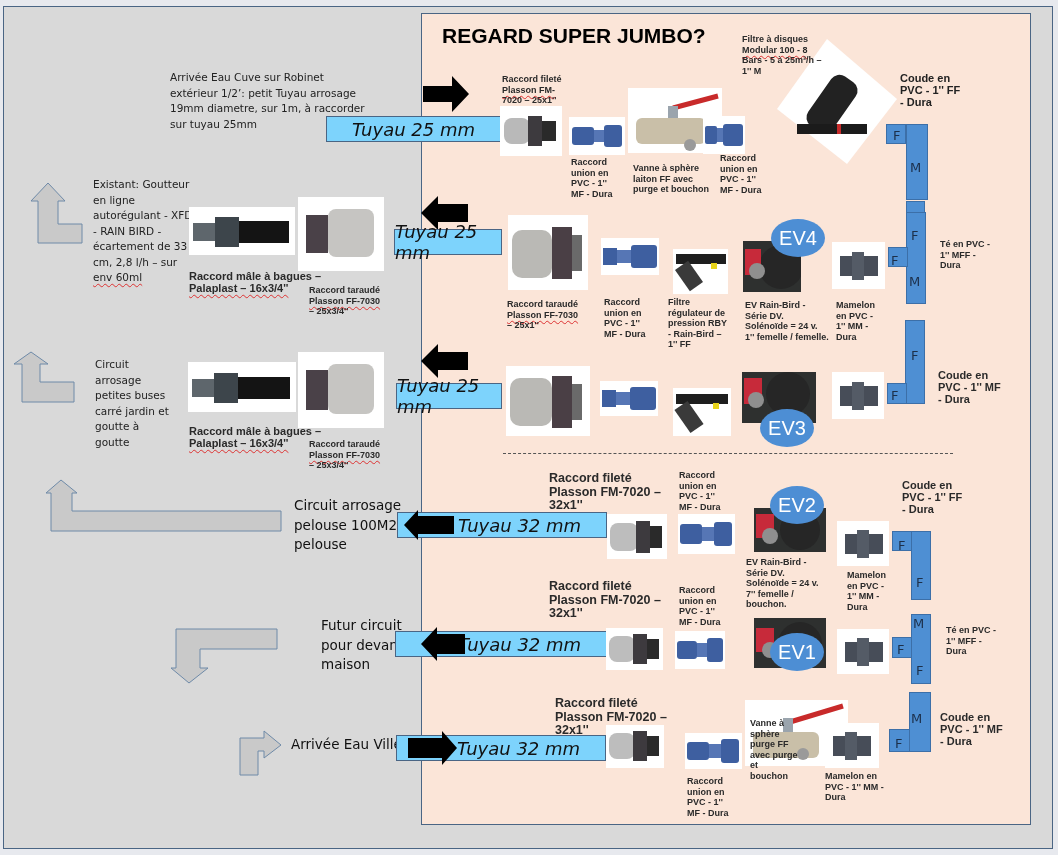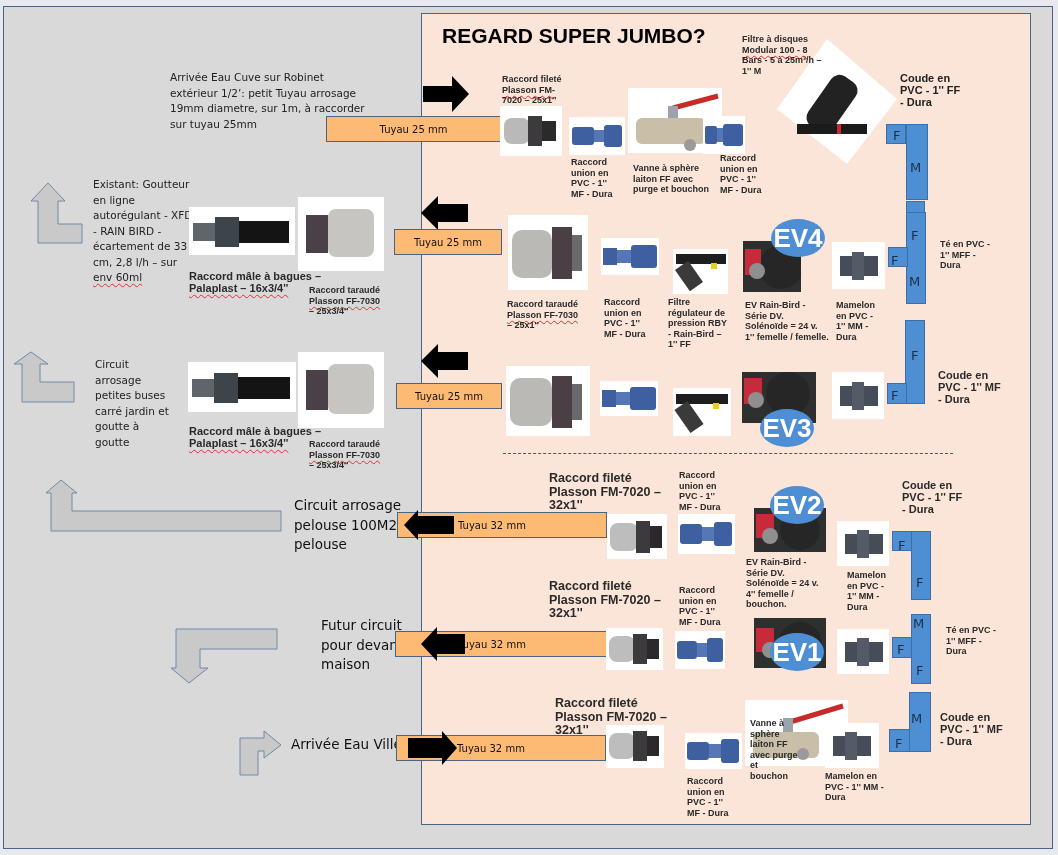--- a/index.html
+++ b/index.html
@@ -7,22 +7,22 @@
   .outer{position:absolute;left:3px;top:6px;width:1050px;height:843px;background:#d9d9d9;border:1px solid #4a6584;box-sizing:border-box;}
   .regard{position:absolute;left:421px;top:13px;width:610px;height:812px;background:#fbe5d8;border:1px solid #4a6584;box-sizing:border-box;}
   .abs{position:absolute;}
   .title{font-weight:bold;font-size:21px;color:#000;}
   .cal{font-family:"DejaVu Sans","Liberation Sans",sans-serif;font-size:10.5px;line-height:15.5px;color:#222;}
   .big{font-family:"DejaVu Sans","Liberation Sans",sans-serif;font-size:13.5px;line-height:19.5px;color:#111;}
   .lbl{font-size:9px;line-height:10.5px;font-weight:bold;color:#2a2a2a;}
   .lbl-m{font-size:11px;line-height:12px;font-weight:bold;color:#2a2a2a;}
   .lbl-l{font-size:12.5px;line-height:13.5px;font-weight:bold;color:#2a2a2a;}
   .sq{text-decoration:underline wavy #d33;text-decoration-thickness:1px;text-underline-offset:2px;}
-  .pipe{position:absolute;background:#fdba74;border:1px solid #4a6584;box-sizing:border-box;font-family:"DejaVu Sans","Liberation Sans",sans-serif;font-size:10px;color:#111;display:flex;align-items:center;justify-content:center;}
-  .ev{position:absolute;width:54px;height:38px;border-radius:50%;background:#4d8ed4;color:#fff;font-weight:bold;font-size:26px;display:flex;align-items:center;justify-content:center;text-align:center;}
+  .pipe{position:absolute;background:#7dd3fc;border:1px solid #4a6584;box-sizing:border-box;font-family:"DejaVu Sans","Liberation Sans",sans-serif;font-size:18px;color:#111;display:flex;align-items:center;justify-content:center;font-style:italic;}
+  .ev{position:absolute;width:54px;height:38px;border-radius:50%;background:#4d8ed4;color:#fff;font-weight:normal;font-size:20px;display:flex;align-items:center;justify-content:center;text-align:center;}
   .photo{position:absolute;background:#fff;overflow:hidden;}
   .blk{position:absolute;background:#4e8fd3;border:1px solid #3c6fa8;box-sizing:border-box;}
   .fm{position:absolute;font-size:13px;color:#1c2f4a;font-family:"DejaVu Sans","Liberation Sans",sans-serif;}
   .dash{position:absolute;left:503px;top:453px;width:450px;border-top:1.6px dashed #555;}
 </style>
 </head>
 <body>
 
 <div class="outer"></div>
 <div class="regard"></div>
@@ -455,21 +455,21 @@
 <div class="abs lbl" style="left:679px;top:470px;">
   <div>Raccord</div>
   <div>union en</div>
   <div>PVC - 1''</div>
   <div>MF - Dura</div>
 </div>
 <div class="abs lbl" style="left:746px;top:557px;">
   <div>EV Rain-Bird -</div>
   <div>Série DV.</div>
   <div>Solénoïde = 24 v.</div>
-  <div>4'' femelle /</div>
+  <div>7'' femelle /</div>
   <div>bouchon.</div>
 </div>
 <div class="abs lbl" style="left:847px;top:570px;">
   <div>Mamelon</div>
   <div>en PVC -</div>
   <div>1'' MM -</div>
   <div>Dura</div>
 </div>
 <div class="abs lbl-m" style="left:902px;top:479px;">
   <div>Coude en</div>
@@ -501,21 +501,21 @@
 </div>
 <div class="abs lbl" style="left:687px;top:776px;">
   <div>Raccord</div>
   <div>union en</div>
   <div>PVC - 1''</div>
   <div>MF - Dura</div>
 </div>
 <div class="abs lbl" style="left:750px;top:718px;">
   <div>Vanne à</div>
   <div>sphère</div>
-  <div>laiton FF</div>
+  <div>purge FF</div>
   <div>avec purge</div>
   <div>et</div>
   <div>bouchon</div>
 </div>
 <div class="abs lbl" style="left:825px;top:771px;">
   <div>Mamelon en</div>
   <div>PVC - 1'' MM -</div>
   <div>Dura</div>
 </div>
 <div class="abs lbl-m" style="left:940px;top:711px;">

